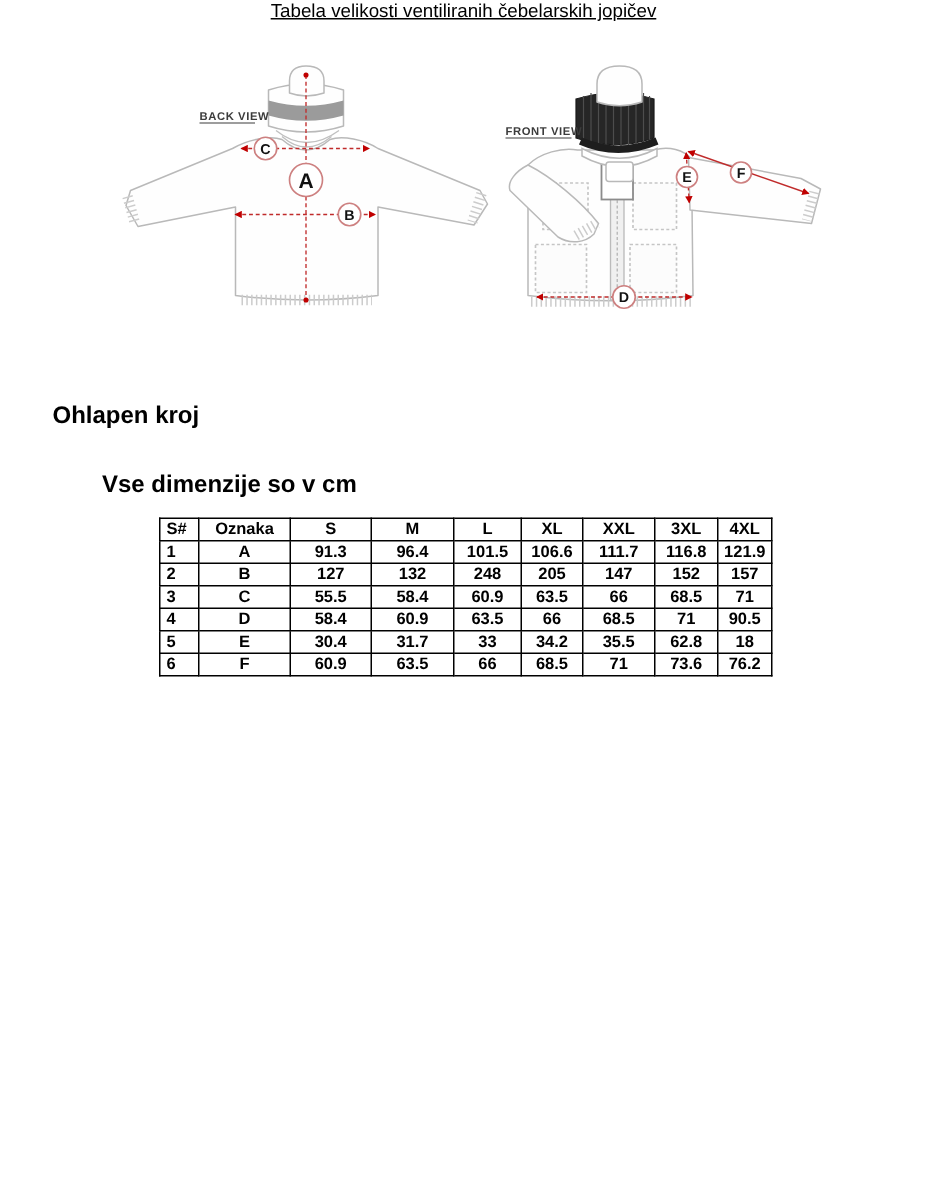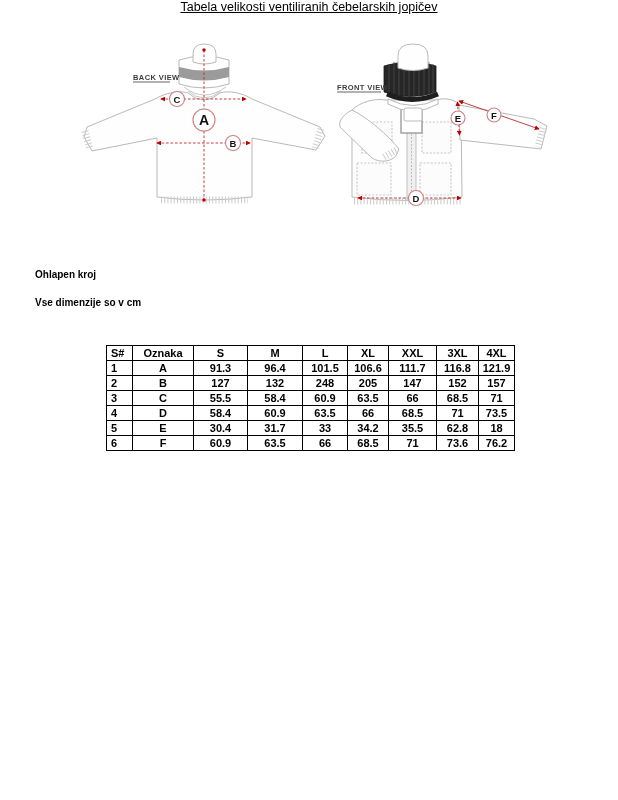--- a/index.html
+++ b/index.html
@@ -27,23 +27,23 @@
   .measure.dashed { stroke-dasharray:2.6 1.9; }
   .m-circle { fill:#ffffff; stroke:#cd8080; stroke-width:1.1; }
 
   
   .page-title {
     left:0; top:240; width:618px;
     text-align:center;
     font-size:12.5px; font-weight:normal;
     text-decoration:underline;
   }
-  .note { left:35px; font-size:10px; font-weight:bold; }
+  .note { left:35px; font-size:16px; font-weight:bold; }
   .note-fit   { top:269px; }
-  .note-units { top:297px; }
+  .note-units { top:315px;margin-left:33px; }
 
   
   .size-table {
     left:106px; top:345px;
     border-collapse:collapse;
     font-size:11px; font-weight:bold;
     table-layout:fixed;
   }
   .size-table th, .size-table td {
     border:1px solid #000;
@@ -229,21 +229,21 @@
       </tr>
       <tr>
         <td class="c-first">4</td>
         <td>D</td>
         <td>58.4</td>
         <td>60.9</td>
         <td>63.5</td>
         <td>66</td>
         <td>68.5</td>
         <td>71</td>
-        <td>73.5</td>
+        <td>90.5</td>
       </tr>
       <tr>
         <td class="c-first">5</td>
         <td>E</td>
         <td>30.4</td>
         <td>31.7</td>
         <td>33</td>
         <td>34.2</td>
         <td>35.5</td>
         <td>62.8</td>

